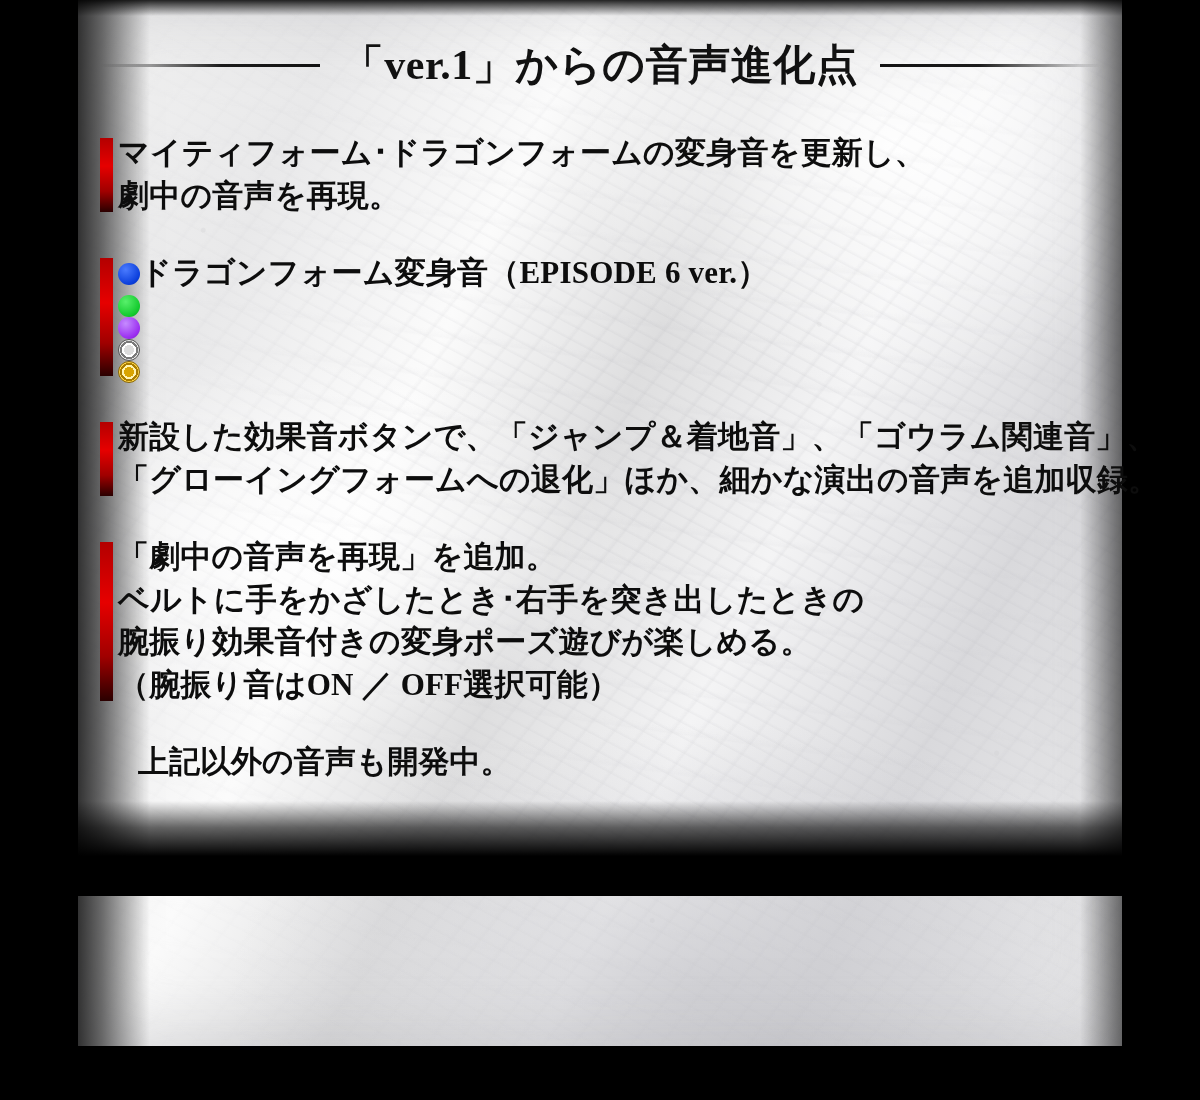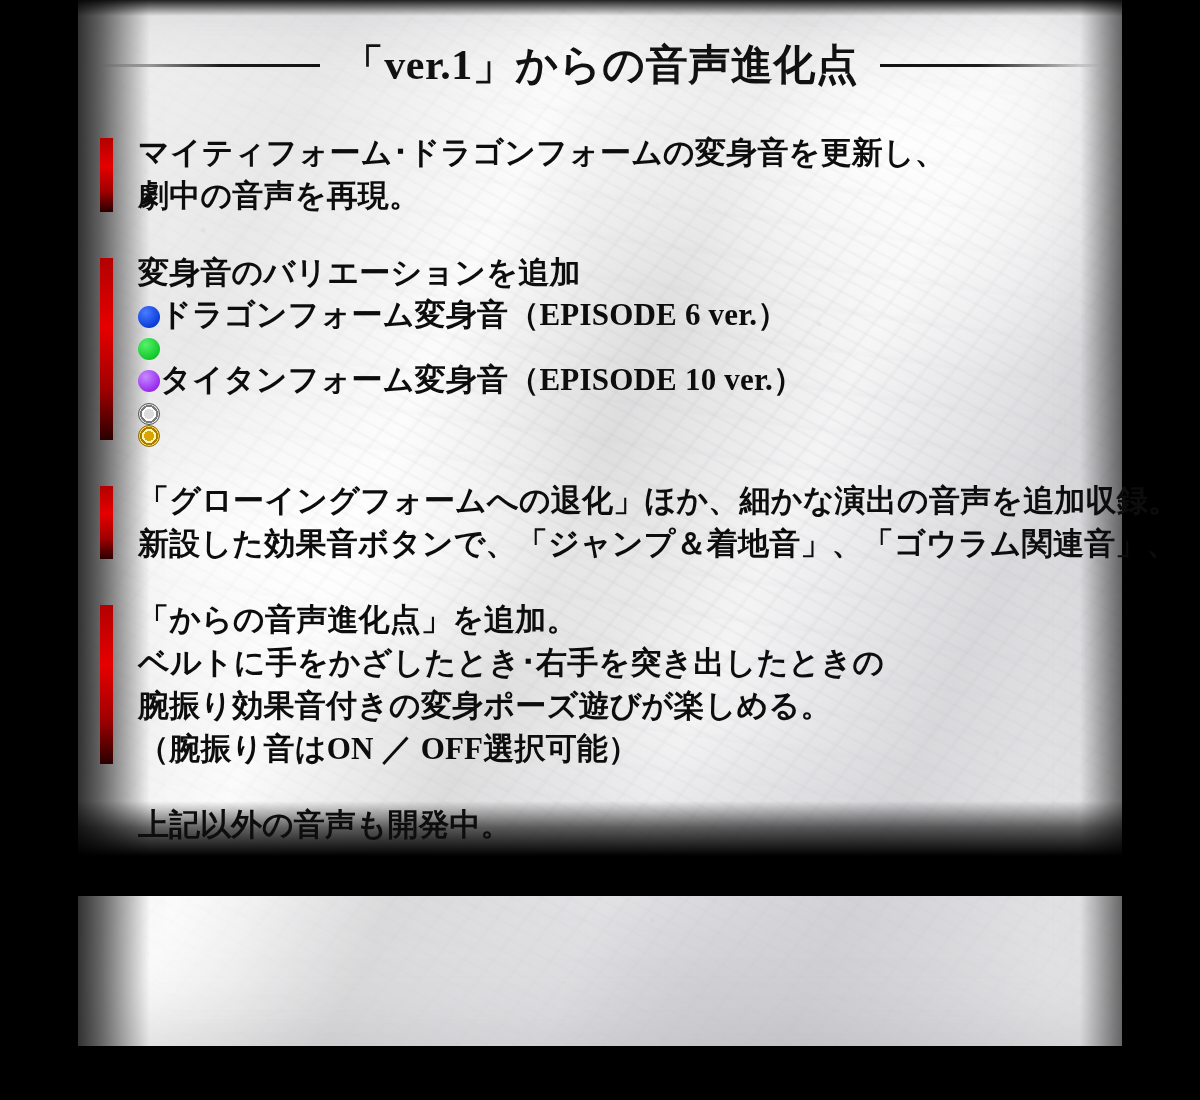--- a/index.html
+++ b/index.html
@@ -125,21 +125,21 @@
   .content {
     position: absolute;
     left: 100px;
     top: 132px;
     width: 1060px;
     z-index: 4;
   }
 
   .block {
     position: relative;
-    padding-left: 38px;
+    padding-left: 18px;
     margin-bottom: 34px;
   }
   .block .bar {
     position: absolute;
     left: 0;
     top: 6px;
     bottom: 6px;
     width: 13px;
     background: linear-gradient(to bottom, #b30000 0%, #e60000 38%, #a00000 72%, #2a0000 100%);
   }
@@ -213,50 +213,48 @@
   <div class="content">
 
     <div class="block">
       <div class="bar"></div>
       <div class="line">マイティフォーム･ドラゴンフォームの変身音を更新し、</div>
       <div class="line">劇中の音声を再現。</div>
     </div>
 
     <div class="block">
       <div class="bar"></div>
-      <div class="line">変身音のバリエーションを追加</div>
 
       <div class="line sub">
         <span class="dot blue"></span>
         <span>ドラゴンフォーム変身音（EPISODE 6 ver.）</span>
       </div>
       <div class="line sub">
         <span class="dot green"></span>
       </div>
       <div class="line sub">
         <span class="dot purple"></span>
-        <span>タイタンフォーム変身音（EPISODE 10 ver.）</span>
       </div>
       <div class="line sub">
         <span class="dot ring-white"></span>
       </div>
       <div class="line sub">
         <span class="dot ring-gold"></span>
       </div>
     </div>
 
     <div class="block">
       <div class="bar"></div>
+      <div class="line">新設した効果音ボタンで、「ジャンプ＆着地音」、「ゴウラム関連音」、</div>
       <div class="line">「グローイングフォームへの退化」ほか、細かな演出の音声を追加収録。</div>
-      <div class="line">新設した効果音ボタンで、「ジャンプ＆着地音」、「ゴウラム関連音」、</div>
-    </div>
-
-    <div class="block">
-      <div class="bar"></div>
-      <div class="line">「からの音声進化点」を追加。</div>
+    </div>
+
+    <div class="block">
+      <div class="bar"></div>
+      <div class="line">「劇中の音声を再現」を追加。</div>
       <div class="line">ベルトに手をかざしたとき･右手を突き出したときの</div>
       <div class="line">腕振り効果音付きの変身ポーズ遊びが楽しめる。</div>
       <div class="line">（腕振り音はON ／ OFF選択可能）</div>
     </div>
 
     <div class="footnote">上記以外の音声も開発中。</div>
 
   </div>
 </div>
 

